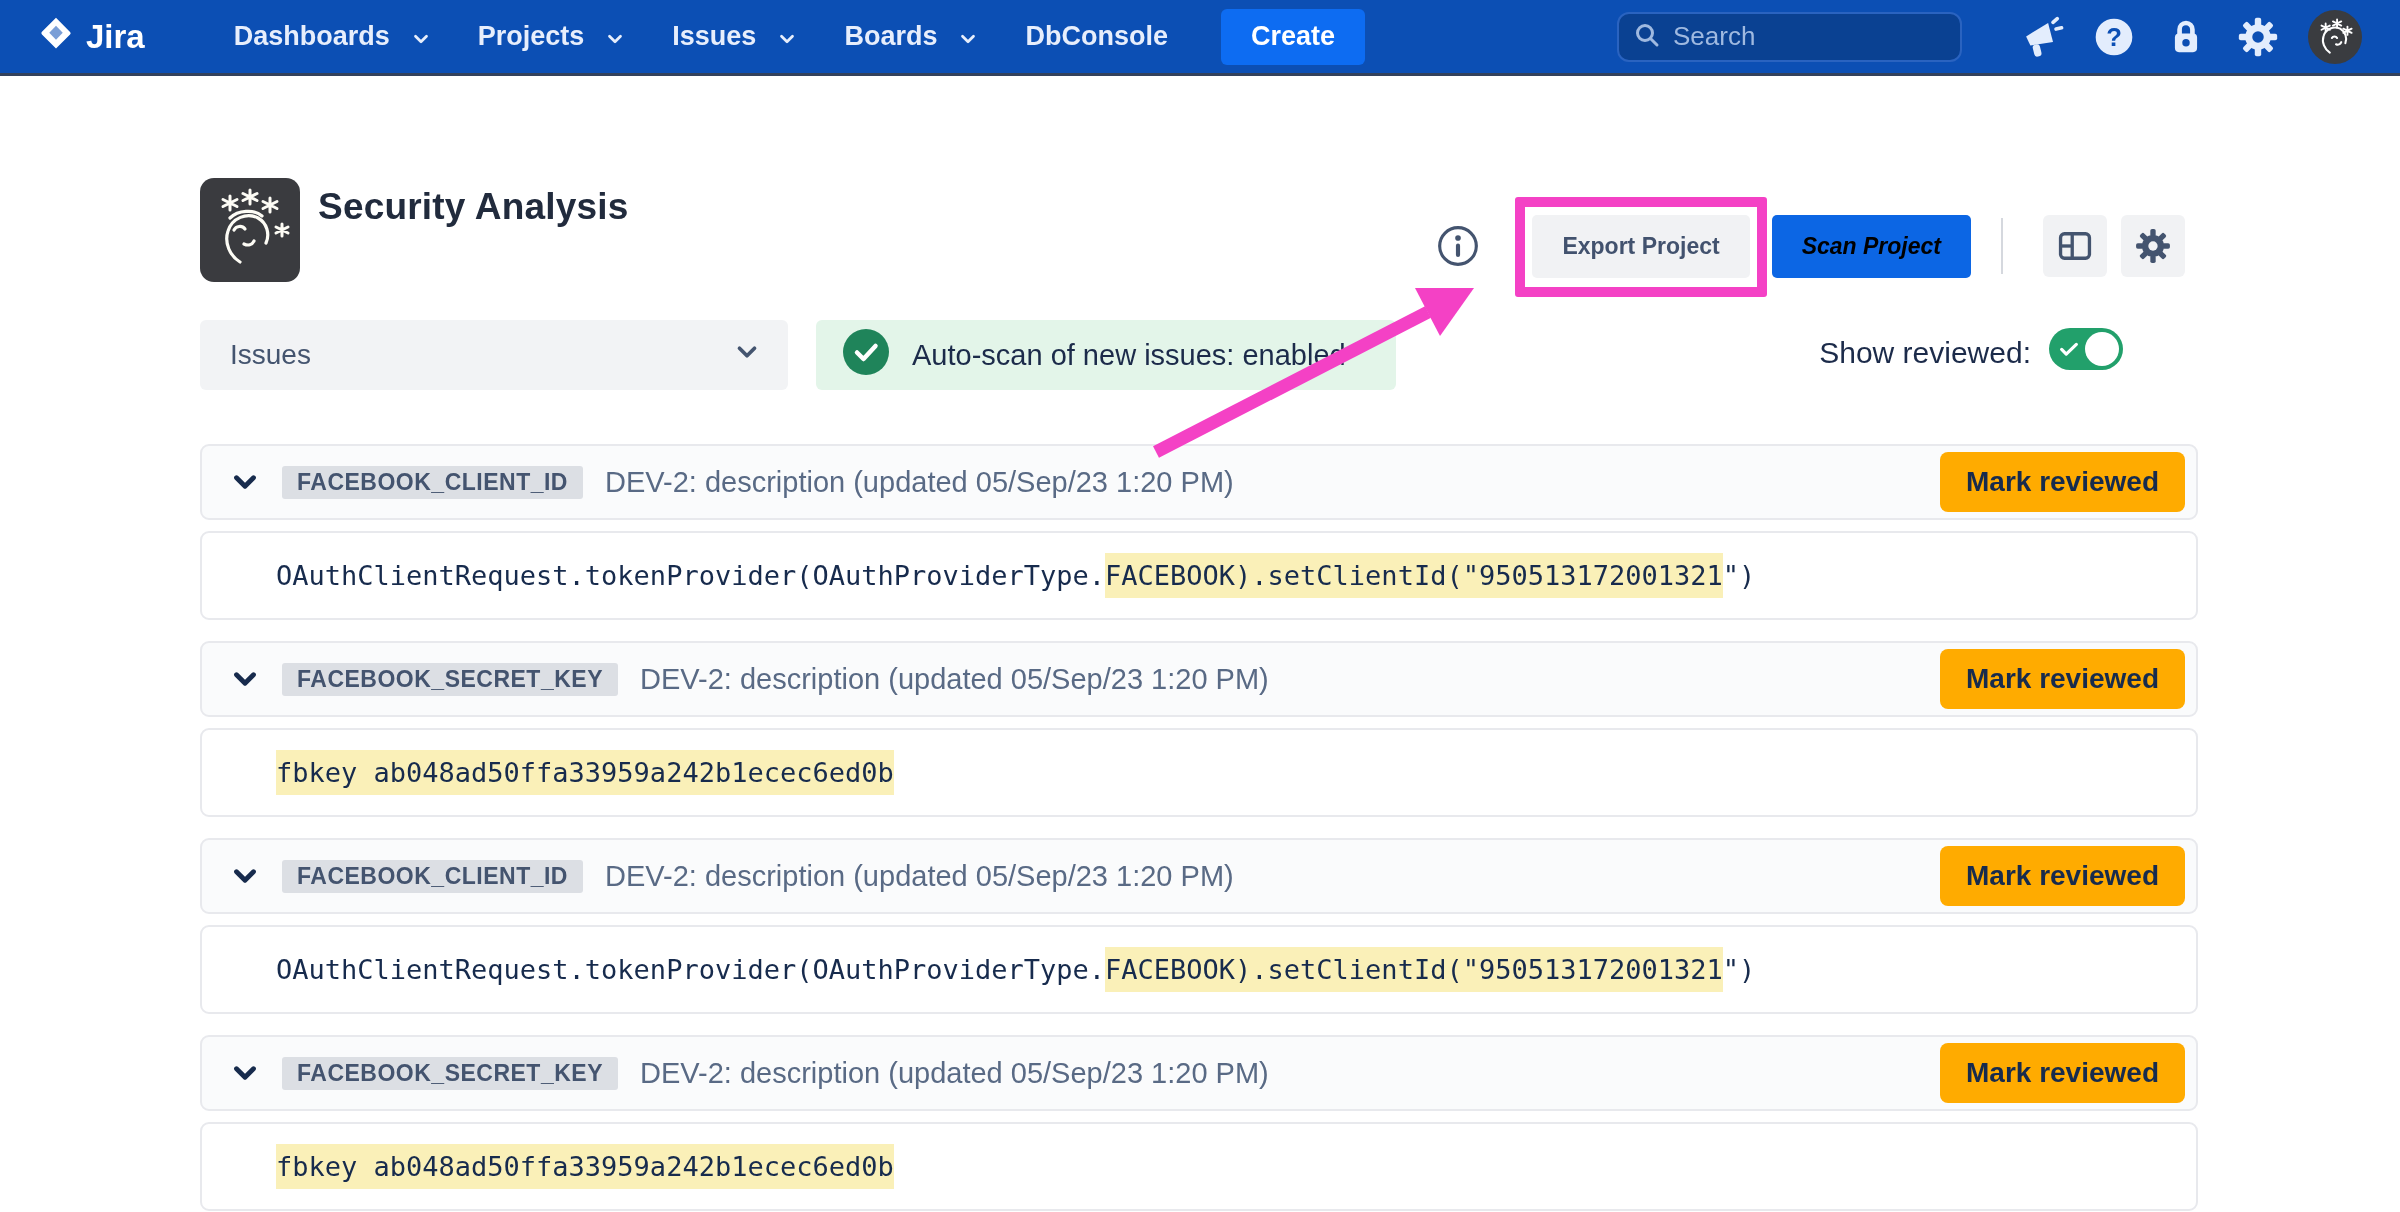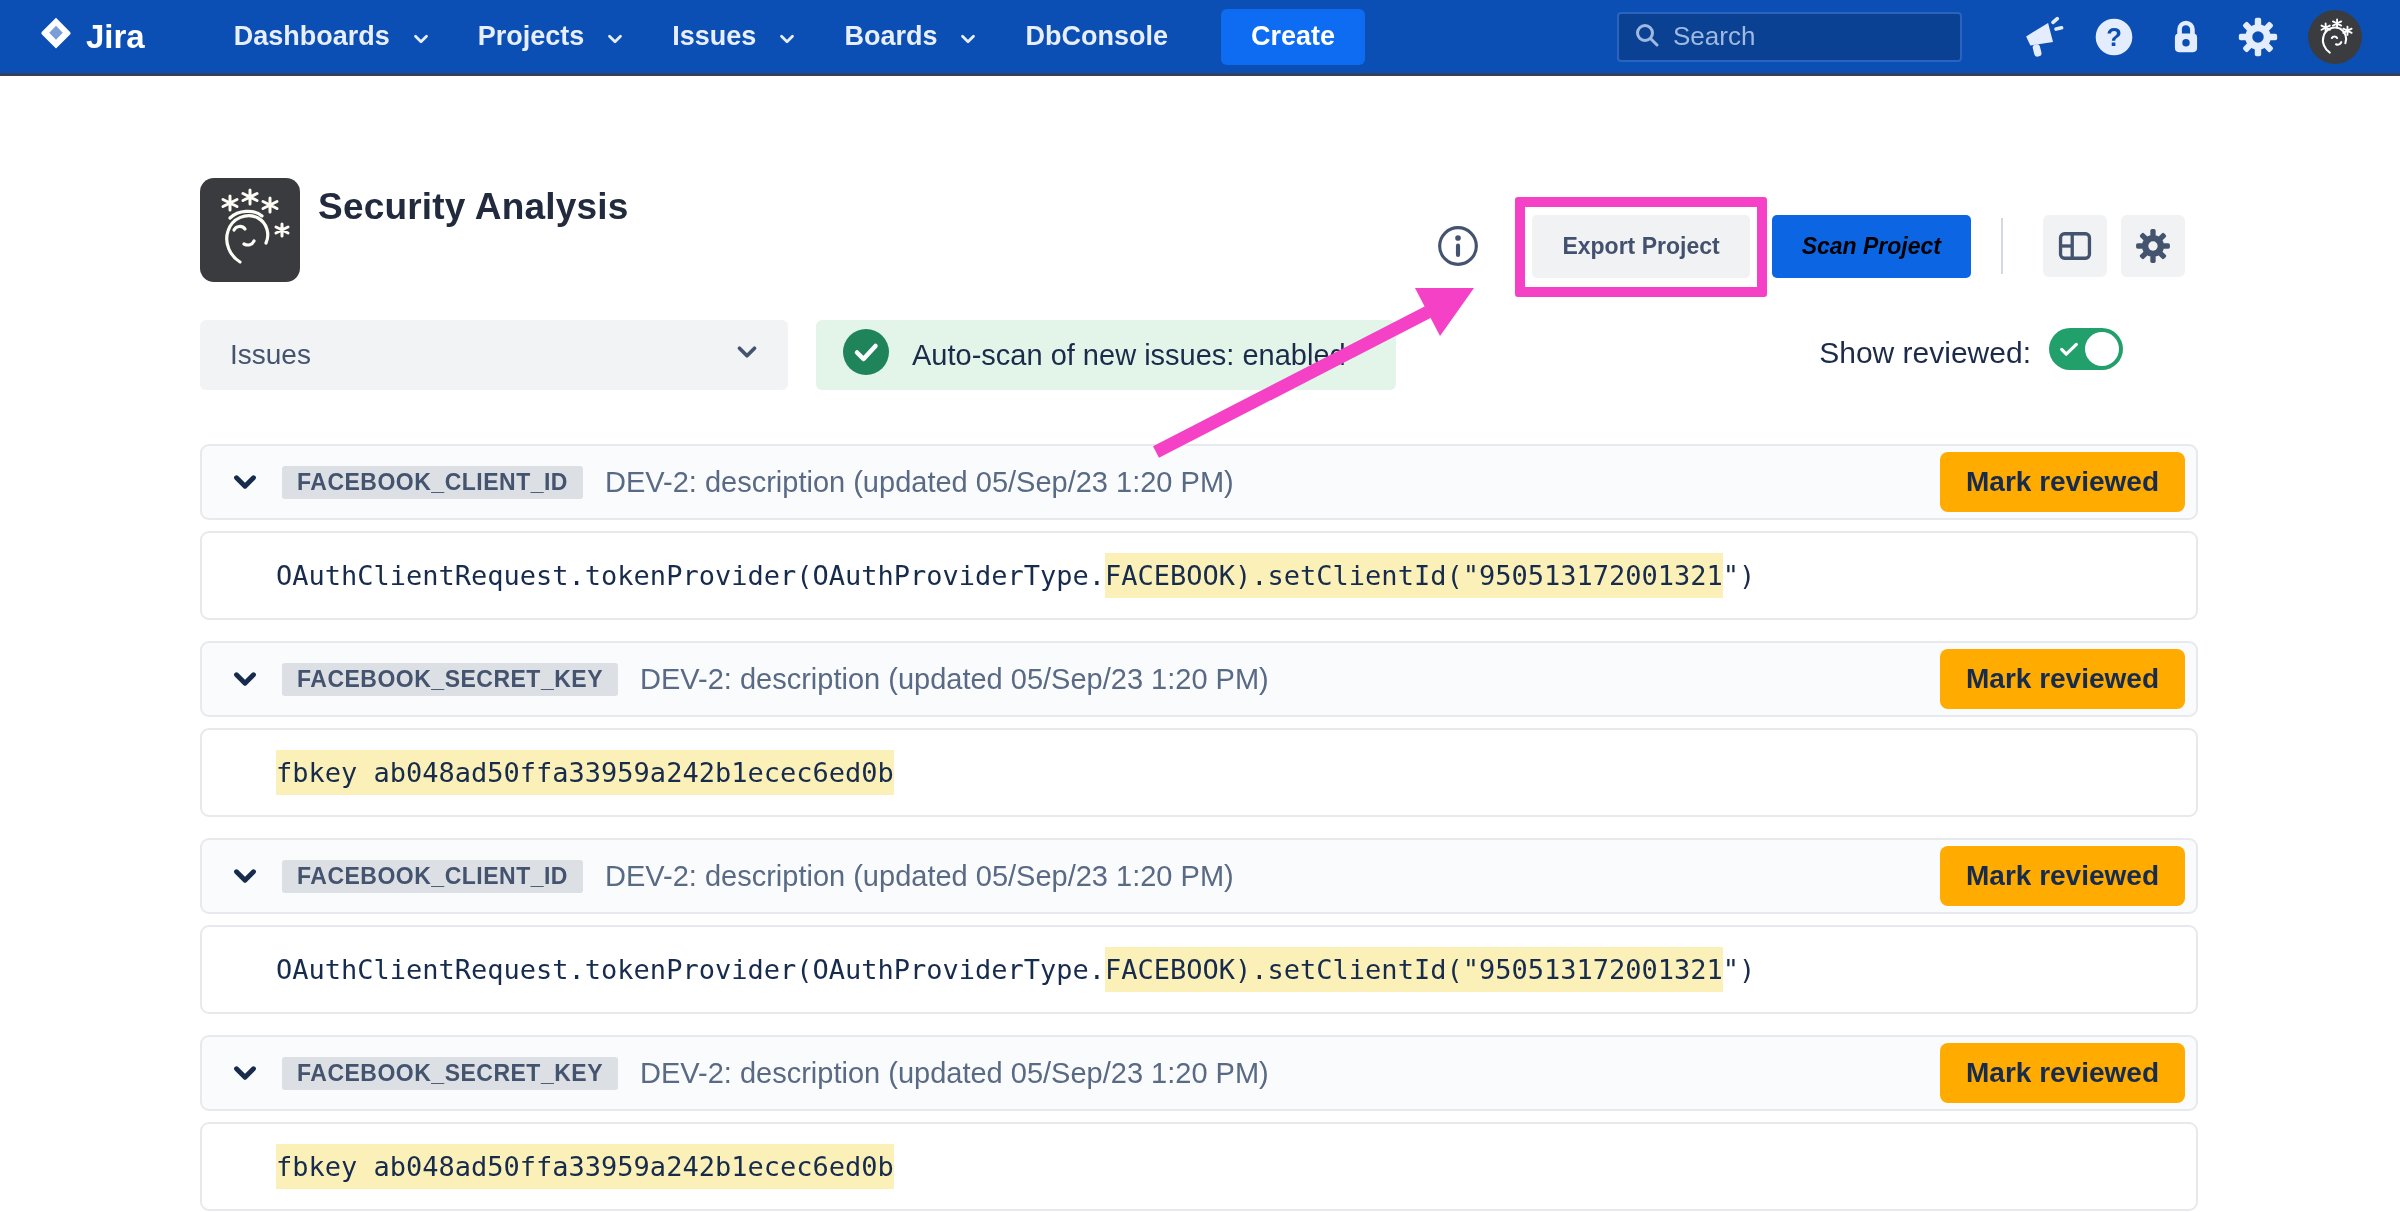--- a/index.html
+++ b/index.html
@@ -17,21 +17,21 @@
   .brand { display:flex; align-items:center; gap:12px; color:#ffffff;
     font-size:33px; font-weight:700; margin-right:66px; }
   .nav-item { display:flex; align-items:center; gap:20px; color:#e7eefc;
     font-size:27px; font-weight:700; margin:0 23px; cursor:pointer; white-space:nowrap; }
   .nav-item .chev { width:22px; height:22px; }
   .create-btn { background:#0d6cf2; color:#ffffff; font-family:inherit;
     font-size:27px; font-weight:700; border:none; border-radius:6px;
     height:56px; padding:0 30px; margin-left:30px; cursor:pointer; }
   .nav-spacer { flex:1; }
   .search-box { display:flex; align-items:center; gap:12px; background:#0a4192;
-    border:2px solid #2a63c0; border-radius:4px; width:345px; height:50px;
+    border:2px solid #2a63c0; border-radius:12px; width:345px; height:50px;
     padding:0 14px; margin-right:44px; }
   .search-box input { background:transparent; border:none; outline:none;
     color:#ffffff; font-size:26px; width:100%; font-family:inherit; }
   .search-box input::placeholder { color:#9fb9e0; }
   .nav-icon { width:46px; height:46px; display:flex; align-items:center;
     justify-content:center; margin:0 13px; cursor:pointer; }
   .avatar { width:54px; height:54px; margin-left:14px; cursor:pointer; }
 
   
   .project-avatar { position:absolute; left:200px; top:178px; width:100px; height:104px; }

